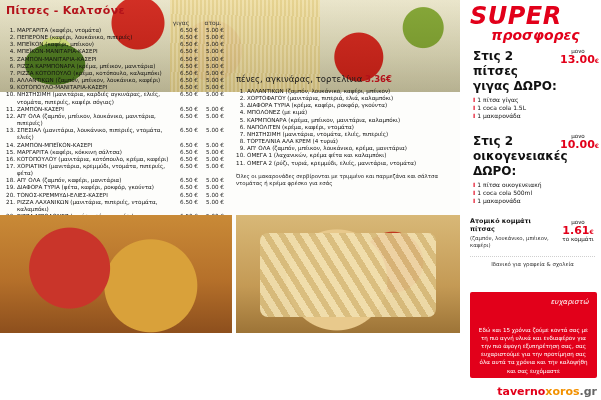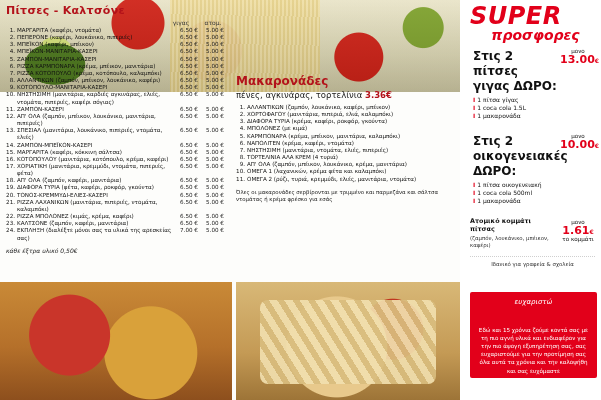--- a/index.html
+++ b/index.html
@@ -1,20 +1,20 @@
 <!DOCTYPE html>
 <html><head>
 <meta charset="utf-8">
 <style>
   html,body{margin:0;padding:0;}
   body{width:601px;height:400px;overflow:hidden;background:#ffffff;font-family:"DejaVu Sans",sans-serif;}
   .page{position:relative;width:601px;height:400px;overflow:hidden;}
 
   
-  .menu-area{position:absolute;left:0;top:0;width:460px;height:400px;background:#fdfdfb;}
+  .menu-area{position:absolute;left:0;top:0;width:460px;height:333px;background:#fdfdfb;}
 
   
   .top-photo{position:absolute;left:0;top:0;width:460px;height:92px;
     background:
       radial-gradient(circle at 12% 60%, #d6e27a 0 18px, transparent 19px),
       radial-gradient(circle at 30% 25%, #cf2217 0 26px, transparent 27px),
       radial-gradient(circle at 46% 55%, #b81b12 0 30px, transparent 31px),
       radial-gradient(circle at 62% 20%, #e8d98f 0 22px, transparent 23px),
       radial-gradient(circle at 78% 62%, #cf2217 0 24px, transparent 25px),
       radial-gradient(circle at 92% 30%, #7fa22d 0 20px, transparent 21px),
@@ -80,21 +80,21 @@
   .price-badge .val{font-size:11px;font-weight:bold;color:#e2001a;line-height:1;}
   .price-badge .val small{font-size:6px;}
 
   .atomiko{margin:6px 5px 0 6px;position:relative;padding-right:38px;}
   .atomiko .t{font-size:6.4px;font-weight:bold;color:#111;line-height:1.25;}
   .atomiko .d{font-size:5.4px;color:#333;line-height:1.3;margin-top:2px;}
   .dash{margin:7px 6px 0 6px;border-top:1px dotted #cfcfcf;}
   .idaniko{font-size:5.4px;color:#333;margin:4px 6px 0 6px;text-align:center;}
 
   .cal-box{position:absolute;left:6px;right:4px;top:292px;bottom:22px;background:#e2001a;color:#fff;border-radius:2px;padding:6px 8px;box-sizing:border-box;}
-  .cal-title{font-size:7px;text-align:center;font-style:italic;margin-bottom:20px;}
+  .cal-title{font-size:7px;text-align:right;font-style:italic;margin-bottom:20px;}
   .cal-body{font-size:5.6px;line-height:1.45;text-align:center;}
   .cal-sign{font-size:6px;text-align:center;margin-top:5px;font-style:italic;}
 
   .site{position:absolute;right:4px;bottom:2px;font-size:11px;font-weight:bold;}
   .site .a{color:#e2001a;}
   .site .b{color:#f29100;}
   .site .c{color:#666;}
 </style>
 </head>
 <body>
@@ -262,21 +262,20 @@
               <td class="p">5.00 €</td>
             </tr>
         </tbody>
       </table>
       <div class="note">
         <span class="hand">κάθε έξτρα υλικό 0,50€</span>
       </div>
     </div>
 
     <div class="col-pasta">
-      <div class="pasta-title">Μακαρονάδες</div>
       <div class="pasta-sub">
         <span>πένες, αγκινάρας, τορτελίνια</span>
         <b>3.36€</b>
       </div>
       <table class="items">
         <tbody>
           <tr>
               <td class="n">1.</td>
               <td class="nm">ΑΛΛΑΝΤΙΚΩΝ (ζαμπόν, λουκάνικο, καφέρι, μπέικον)</td>
             </tr>
@@ -375,17 +374,20 @@
 
       <div class="dash"></div>
       <div class="idaniko">Ιδανικό για γραφεία &amp; σχολεία</div>
 
       <div class="cal-box">
         <div class="cal-title">ευχαριστώ</div>
         <div class="cal-body">Εδώ και 15 χρόνια ζούμε κοντά σας με τη πιο αγνή υλικά και ενδιαφέρον για την πιο άψογη εξυπηρέτηση σας, σας ευχαριστούμε για την προτίμηση σας όλα αυτά τα χρόνια και την καλοψήθη και σας ευχόμαστε</div>
         <div class="cal-sign">Καλή Όρεξη!</div>
       </div>
 
+      <div class="site">
+        <span class="a">taverno</span><span class="b">xoros</span><span class="c">.gr</span>
+      </div>
 
     </div>
   </div>
 
 </div>
 
 </body></html>

